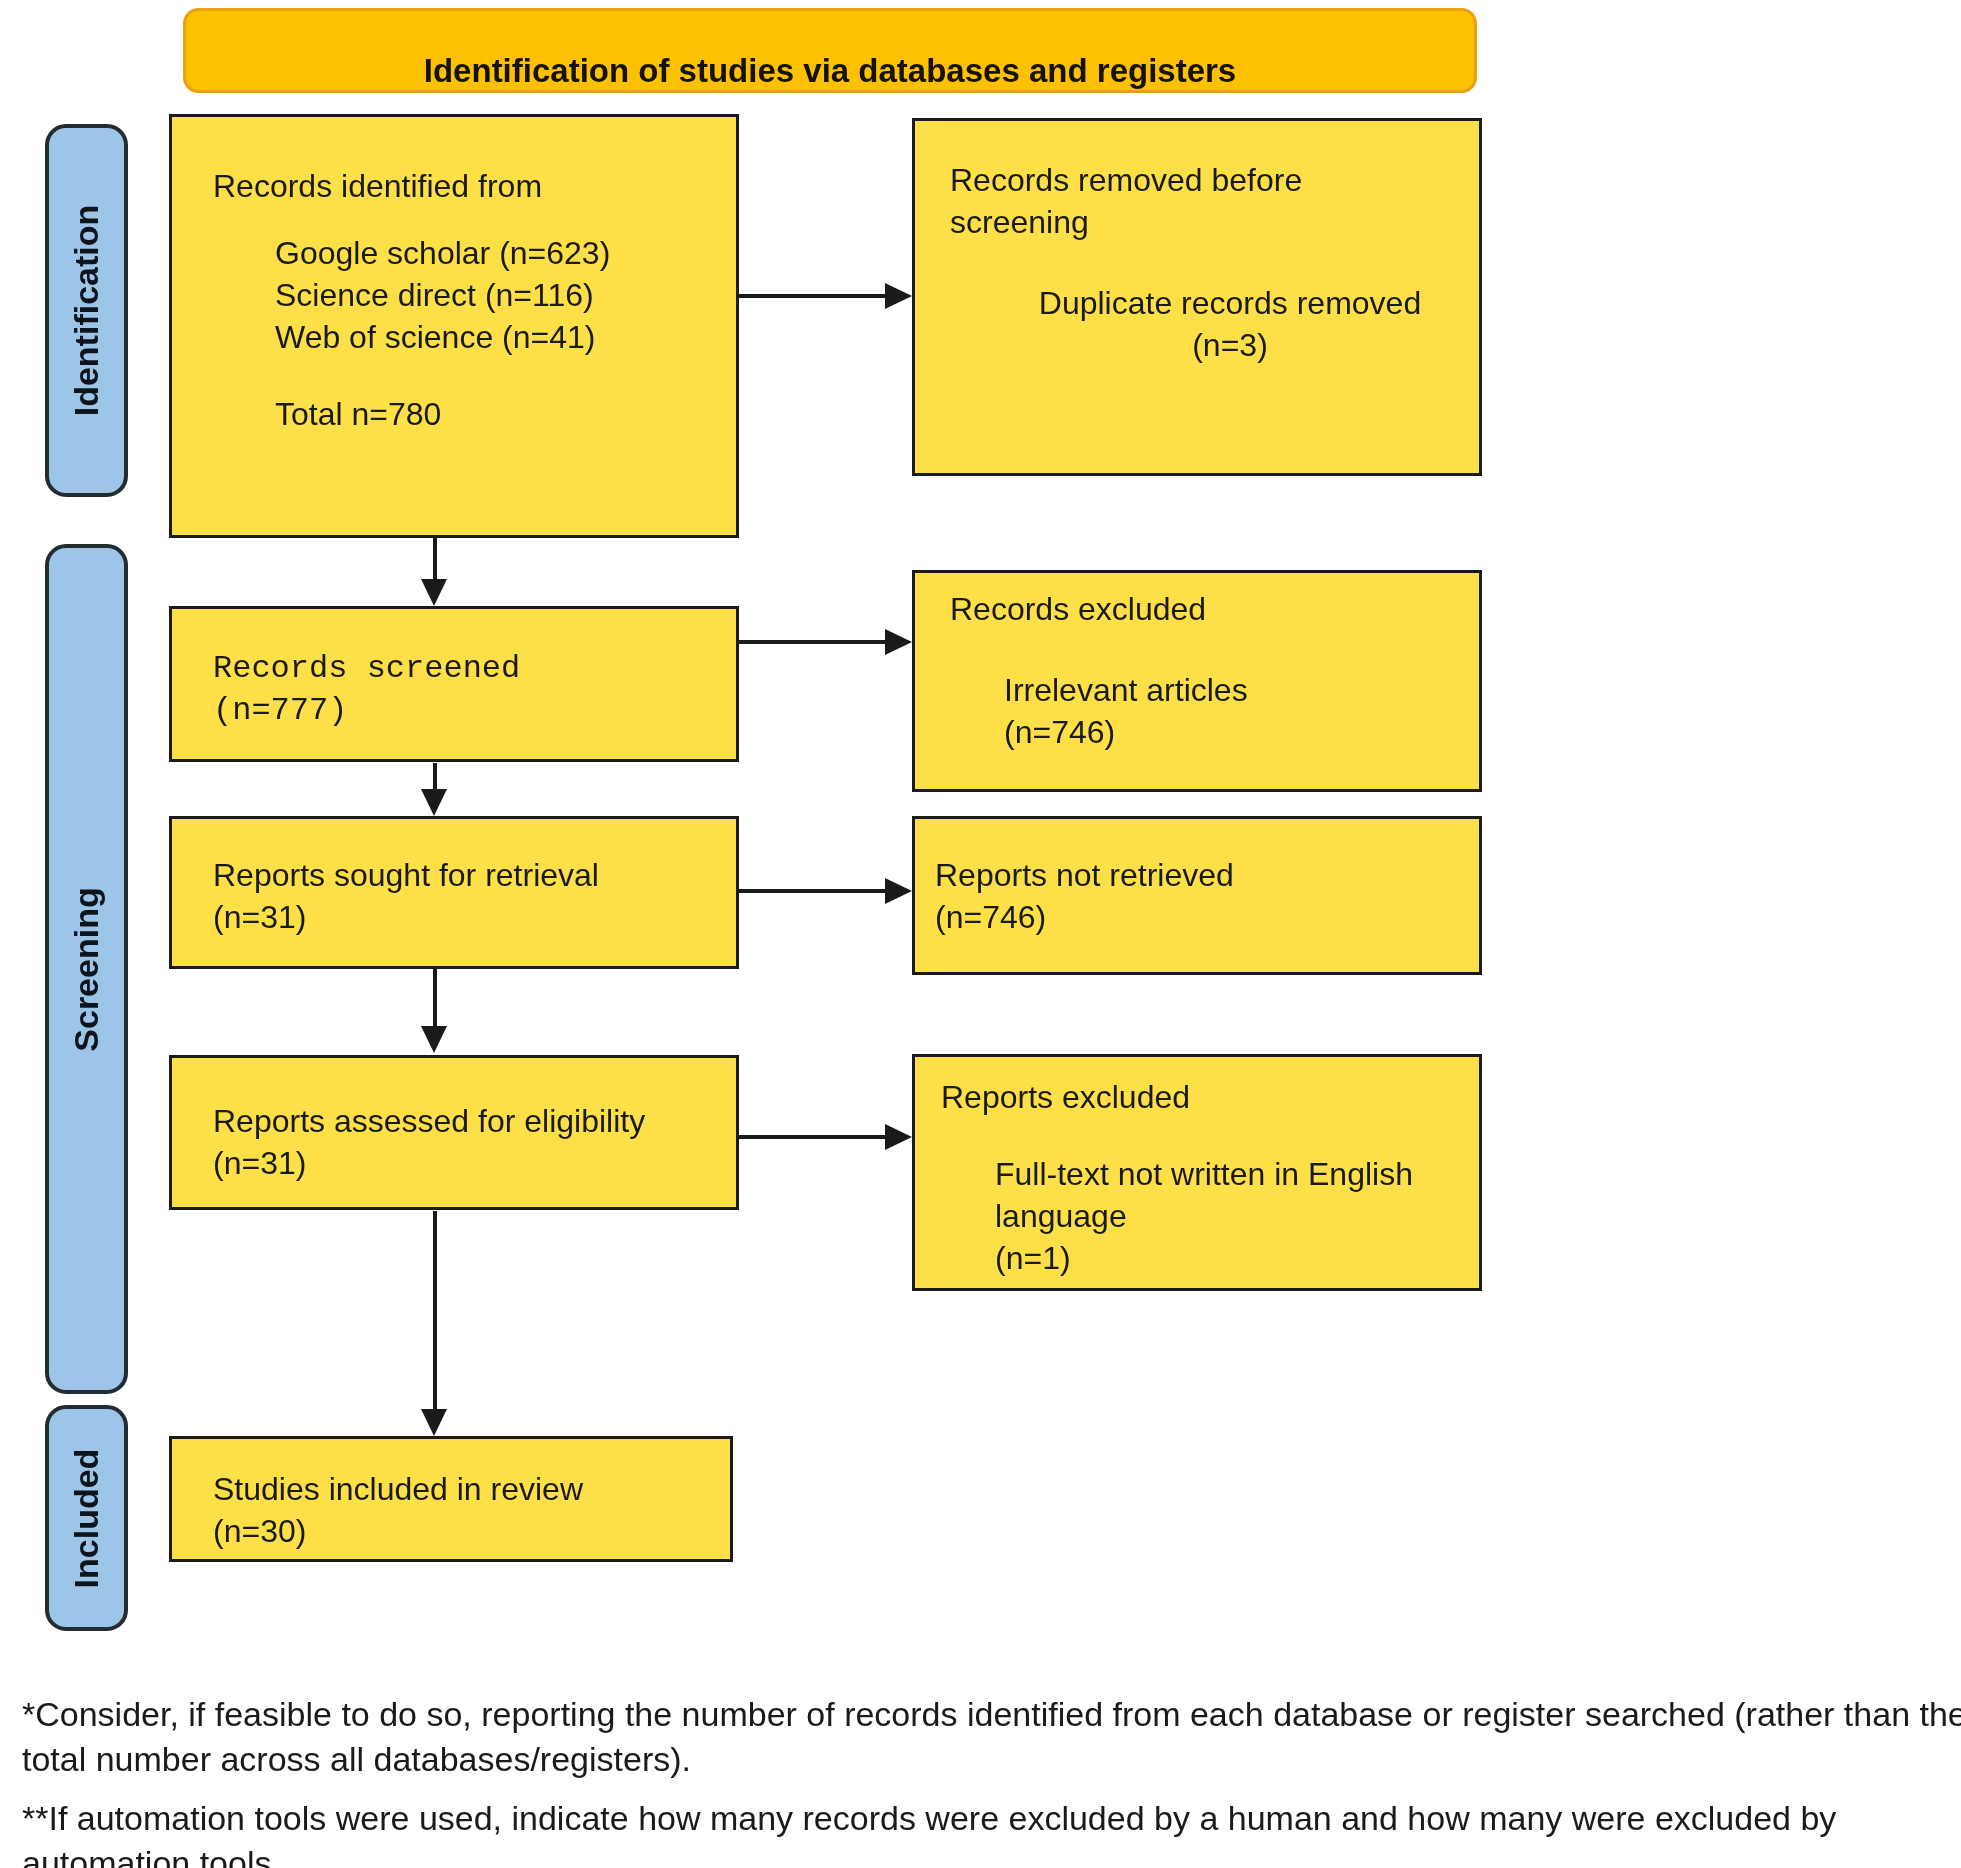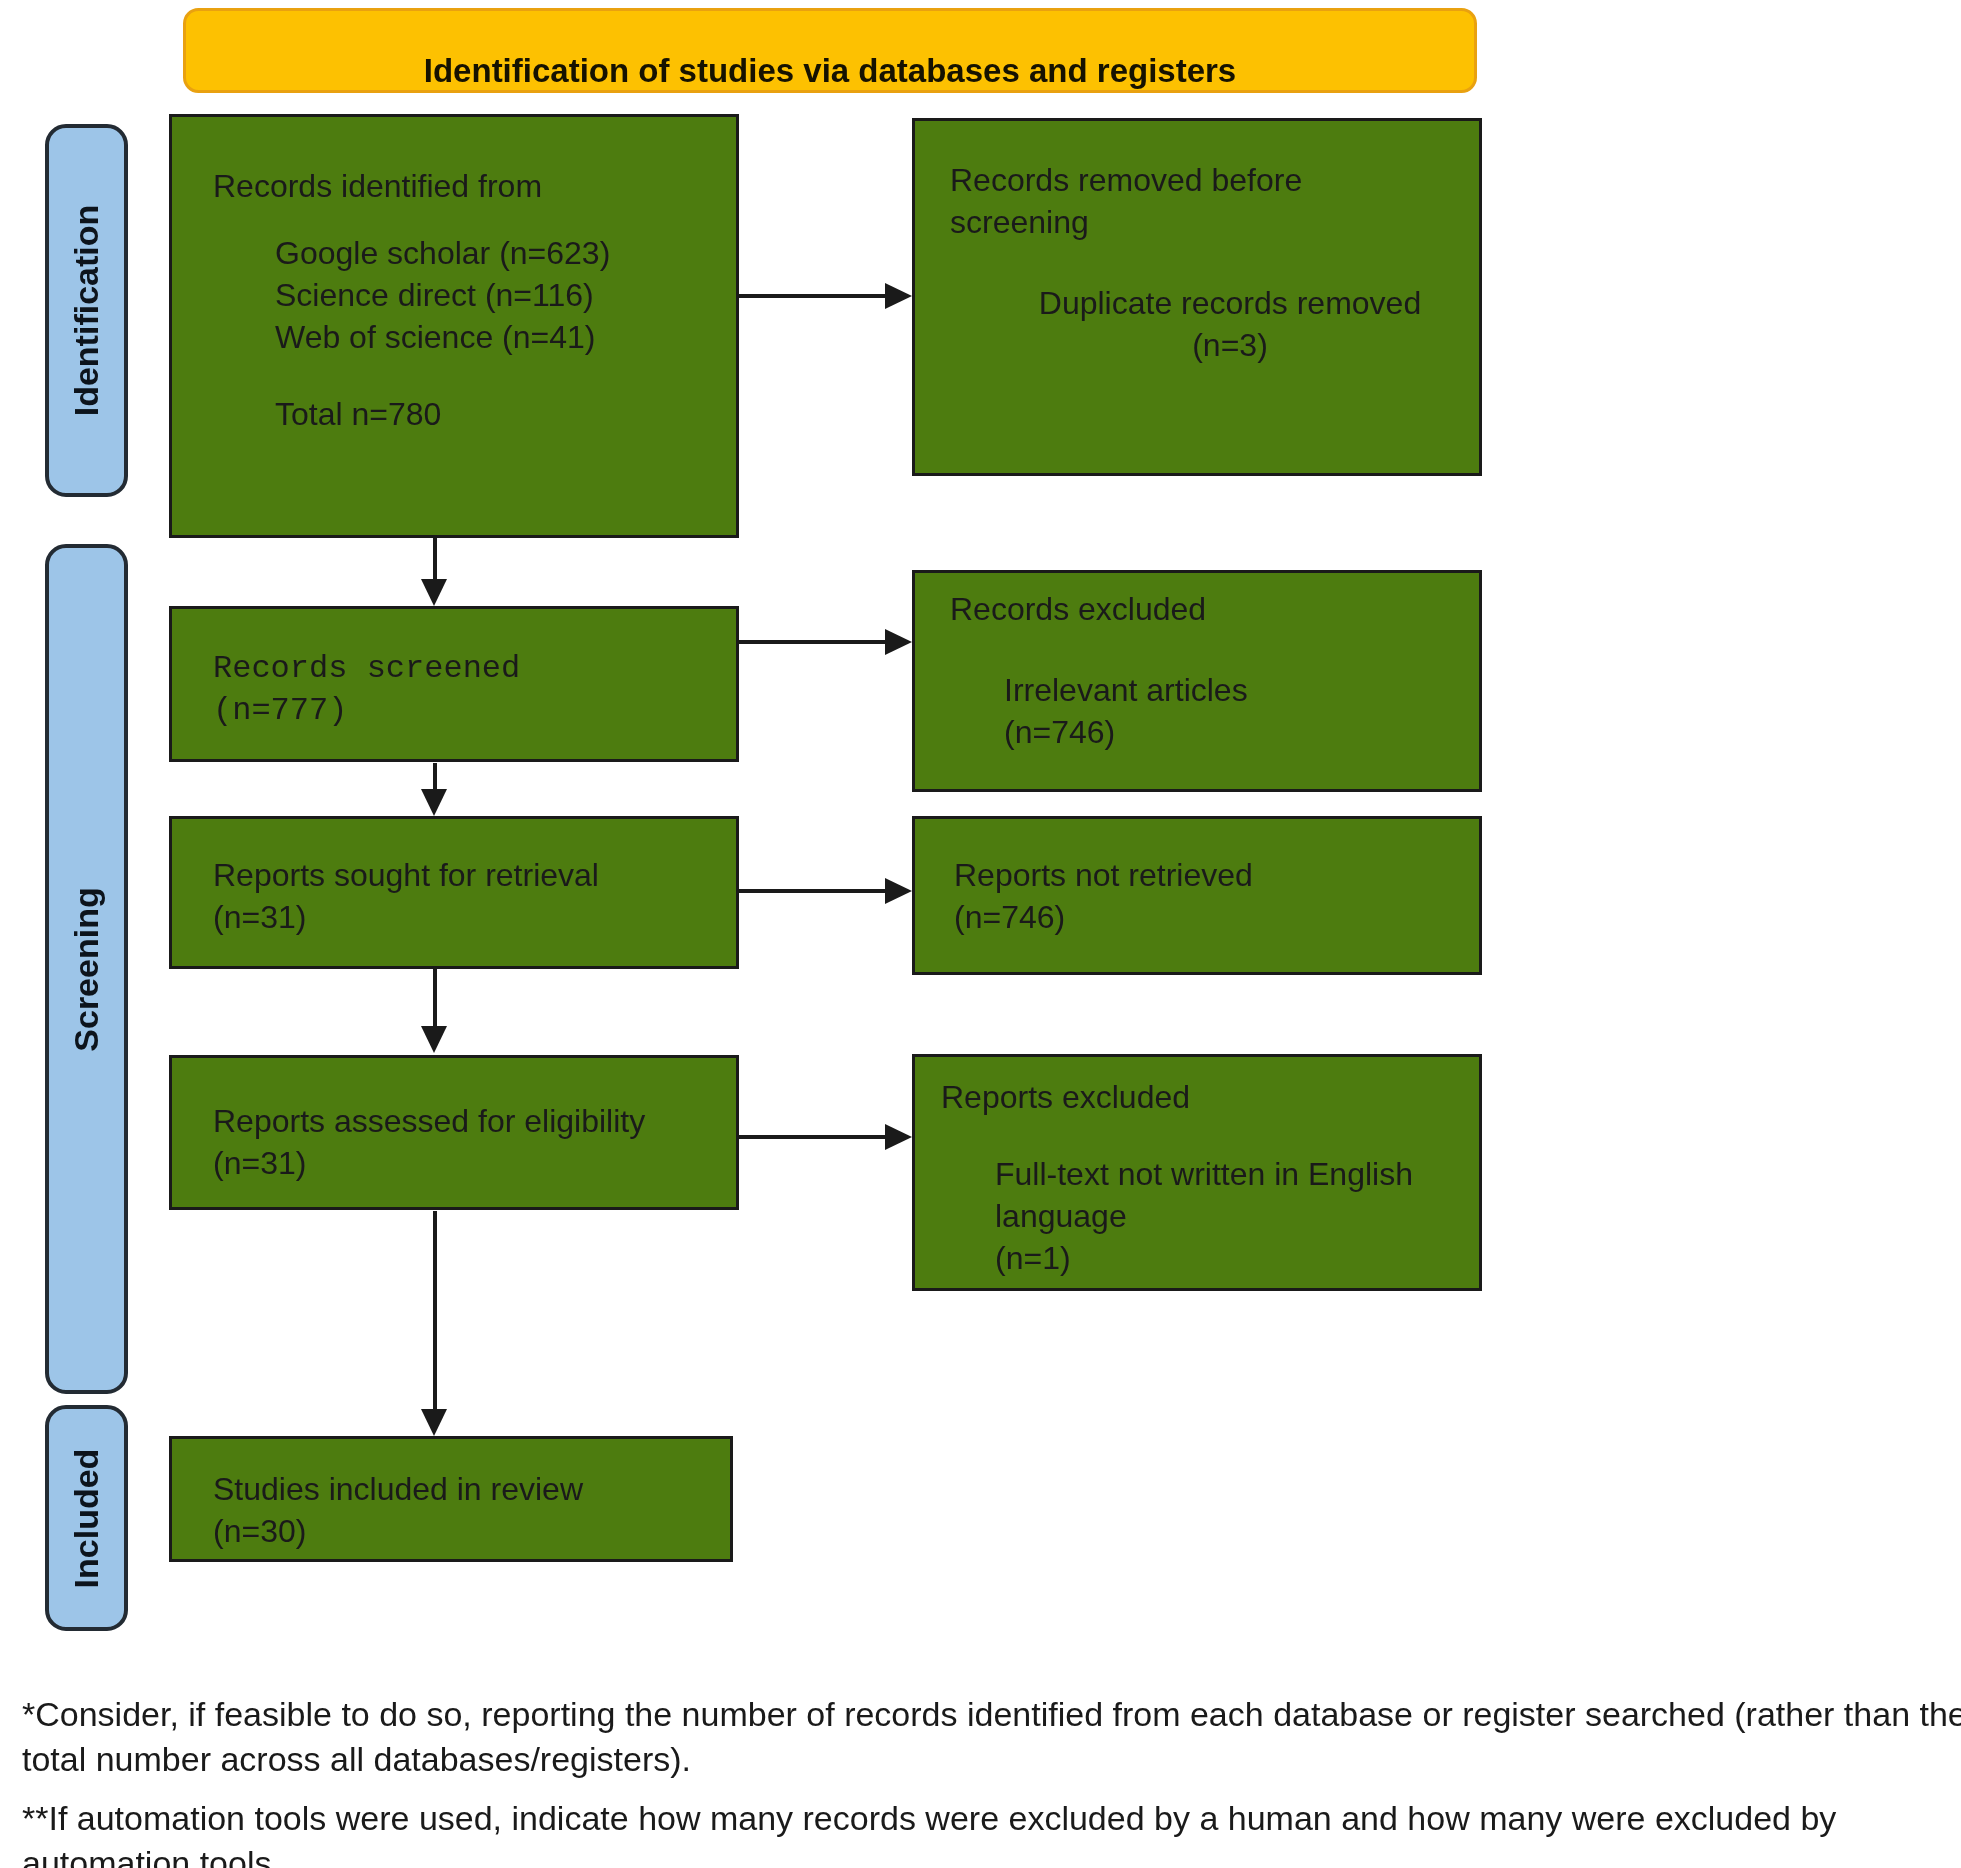--- a/index.html
+++ b/index.html
@@ -24,21 +24,21 @@
     border:4.8px solid var(--stage-border,#232B33);
     border-radius:21px;box-sizing:border-box;
     display:flex;align-items:center;justify-content:center;
   }
   .stage .vtext{
     transform:rotate(-90deg);white-space:nowrap;
     font-size:34px;font-weight:bold;color:#0d141c;
   }
   
   .fbox{
-    position:absolute;background:#4d7c0f;
+    position:absolute;background:#fde047;
     border:3.9px solid var(--box-border,#1A1A1A);
     box-sizing:border-box;font-size:32px;line-height:42px;
   }
   .fbox .pad{padding-left:41px;padding-right:23px;}
   .line{white-space:nowrap;}
   .titlewrap{width:415px;white-space:normal;}
   .indent{margin-left:54px;}
   .src-block{margin:25px 0 0 62px;}
   .total-line{margin:35px 0 0 62px;}
   
@@ -112,21 +112,21 @@
   </div>
 
   <div class="fbox" style="left:169px;top:816px;width:570px;height:153px;">
     <div class="pad" style="padding-top:35px;">
       <div class="line">Reports sought for retrieval</div>
       <div class="line">(n=31)</div>
     </div>
   </div>
 
   <div class="fbox" style="left:912px;top:816px;width:570px;height:159px;">
-    <div class="pad" style="padding-left:39px;padding-top:35px;">
+    <div class="pad" style="padding-left:20px;padding-top:35px;">
       <div class="line">Reports not retrieved</div>
       <div class="line">(n=746)</div>
     </div>
   </div>
 
   <div class="fbox" style="left:169px;top:1055px;width:570px;height:155px;">
     <div class="pad" style="padding-top:42px;">
       <div class="line">Reports assessed for eligibility</div>
       <div class="line">(n=31)</div>
     </div>

